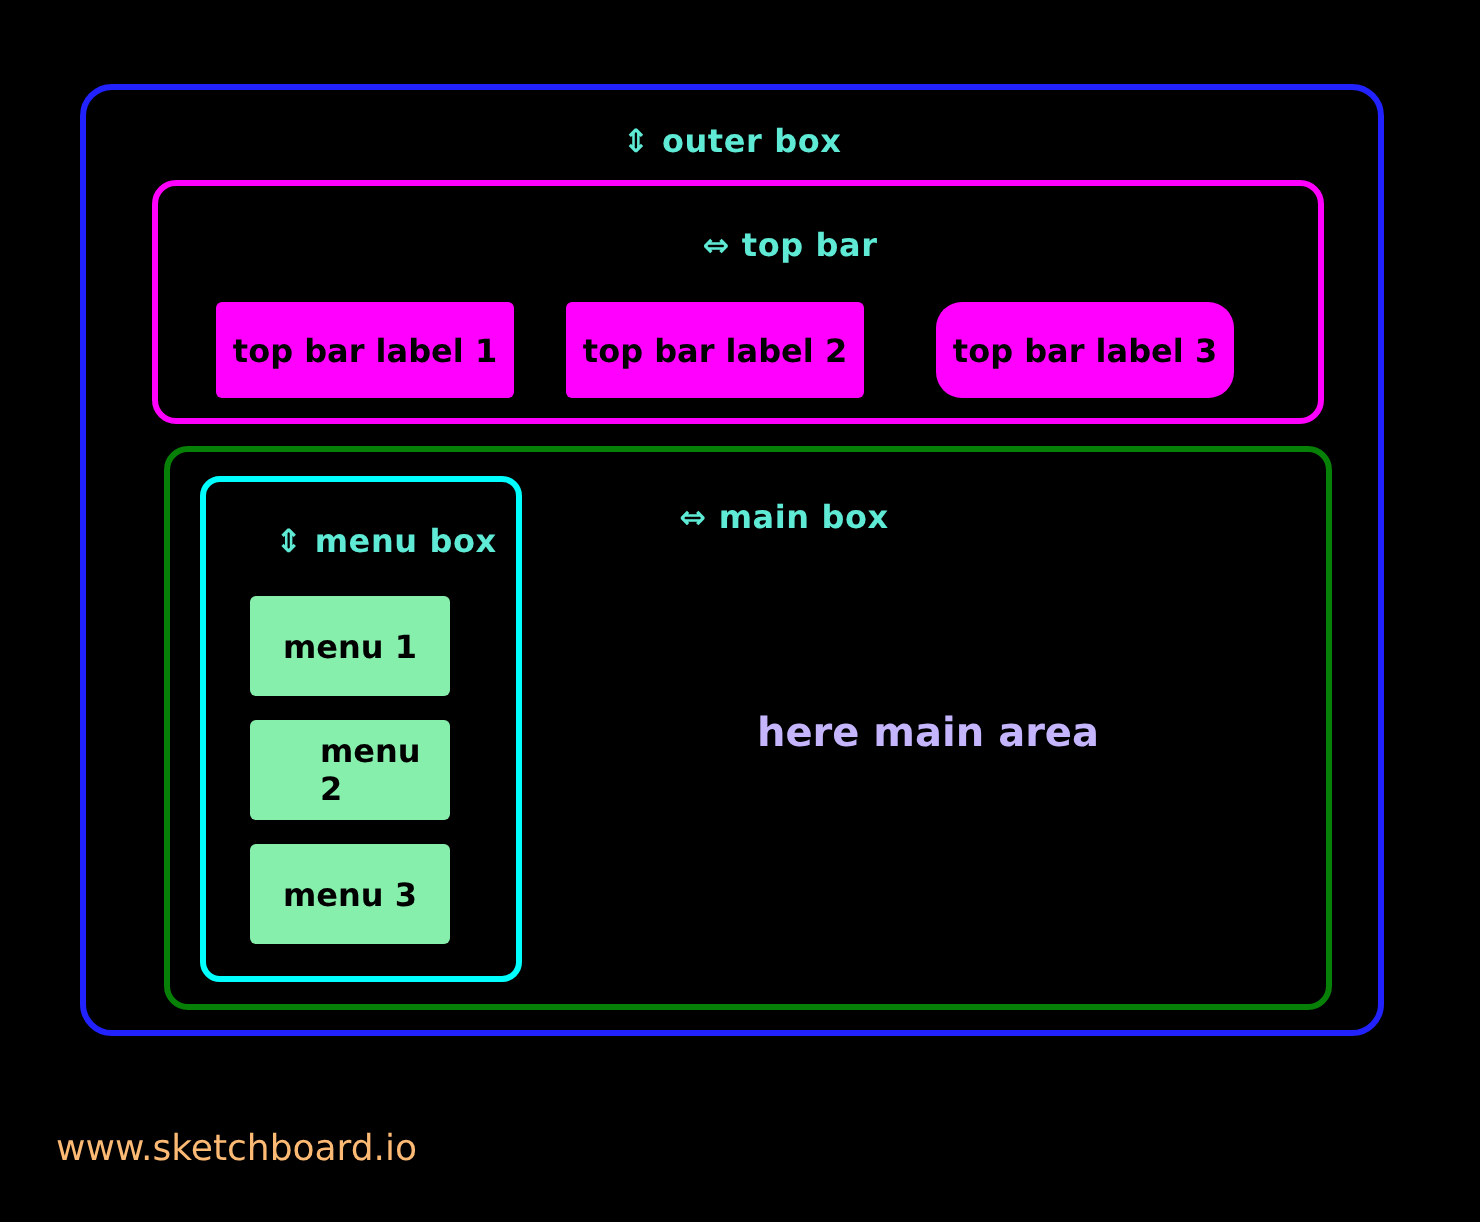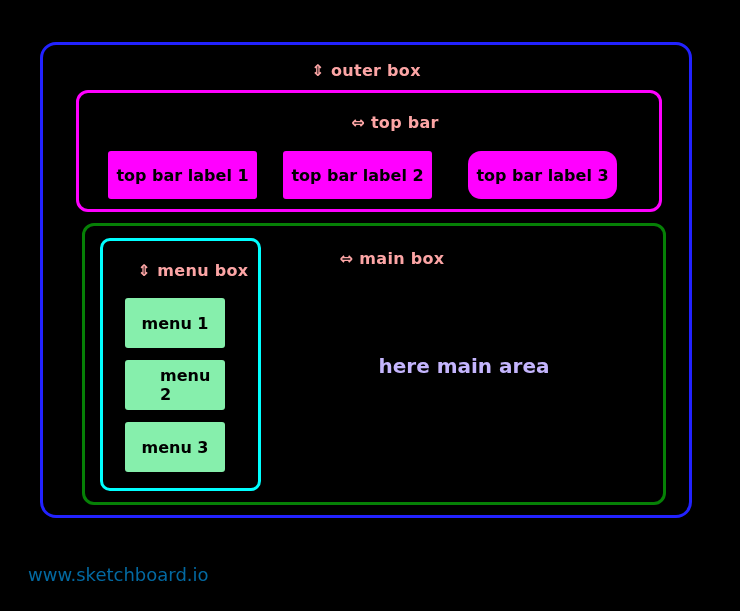--- a/index.html
+++ b/index.html
@@ -28,21 +28,21 @@
   .menu-box {
     left: 100px; top: 238px; width: 161px; height: 253px;
     border: 3px solid #00ffff; border-radius: 10px;
   }
 
   .box-label {
     position: absolute;
     text-align: center;
     font-weight: bold;
     font-size: 16px;
-    color: #fca5a5;
+    color: #5eead4;
     letter-spacing: 0.3px;
   }
   .box-label .arrow { margin-right: 6px; }
 
   .outer-box-label { left: 40px; top: 61px; width: 652px; }
   .top-bar-label   { left: 76px; top: 113px; width: 638px; }
   .main-box-label  { left: 82px; top: 249px; width: 620px; }
   .menu-box-label  { left: 100px; top: 261px; width: 186px; }
 
   .fill-item {
@@ -64,21 +64,21 @@
   .main-area-text {
     position: absolute;
     left: 262px; top: 354px; width: 404px;
     text-align: center;
     font-weight: bold; font-size: 20px; color: #c4b5fd;
   }
 
   .footer-brand {
     position: absolute;
     left: 28px; top: 564px;
-    color: #0369a1;
+    color: #fdba74;
     font-size: 18px;
     font-weight: normal;
   }
 </style>
 </head>
 <body>
 
 <div id="canvas">
 
   <div class="box outer-box"></div>

